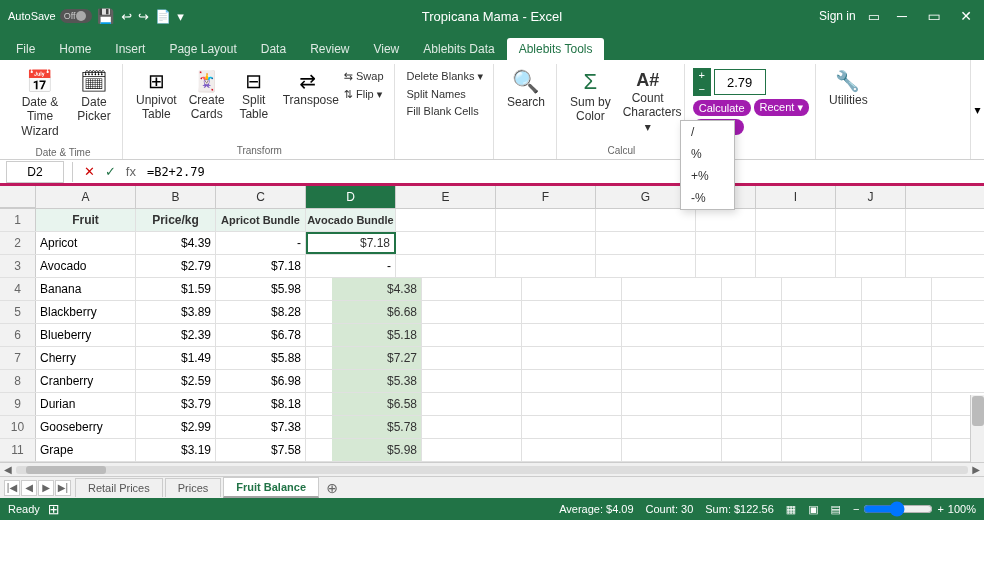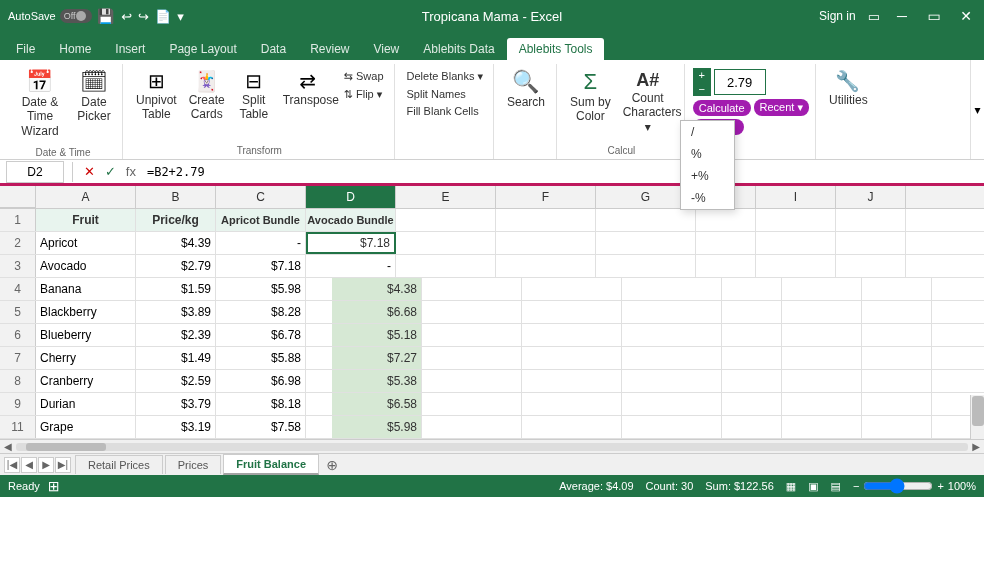--- a/index.html
+++ b/index.html
@@ -400,20 +400,33 @@
     <div class="cell col-c number">$8.18</div>
     <div class="cell col-d colored-d">$6.58</div>
     <div class="cell col-e"></div>
     <div class="cell col-f"></div>
     <div class="cell col-g"></div>
     <div class="cell col-h"></div>
     <div class="cell col-i"></div>
     <div class="cell col-j"></div>
   </div>
 
+  <div class="grid-row">
+    <div class="row-num">10</div>
+    <div class="cell col-a">Gooseberry</div>
+    <div class="cell col-b number">$2.99</div>
+    <div class="cell col-c number">$7.38</div>
+    <div class="cell col-d colored-d">$5.78</div>
+    <div class="cell col-e"></div>
+    <div class="cell col-f"></div>
+    <div class="cell col-g"></div>
+    <div class="cell col-h"></div>
+    <div class="cell col-i"></div>
+    <div class="cell col-j"></div>
+  </div>
 
   <div class="grid-row">
     <div class="row-num">11</div>
     <div class="cell col-a">Grape</div>
     <div class="cell col-b number">$3.19</div>
     <div class="cell col-c number">$7.58</div>
     <div class="cell col-d colored-d">$5.98</div>
     <div class="cell col-e"></div>
     <div class="cell col-f"></div>
     <div class="cell col-g"></div>

